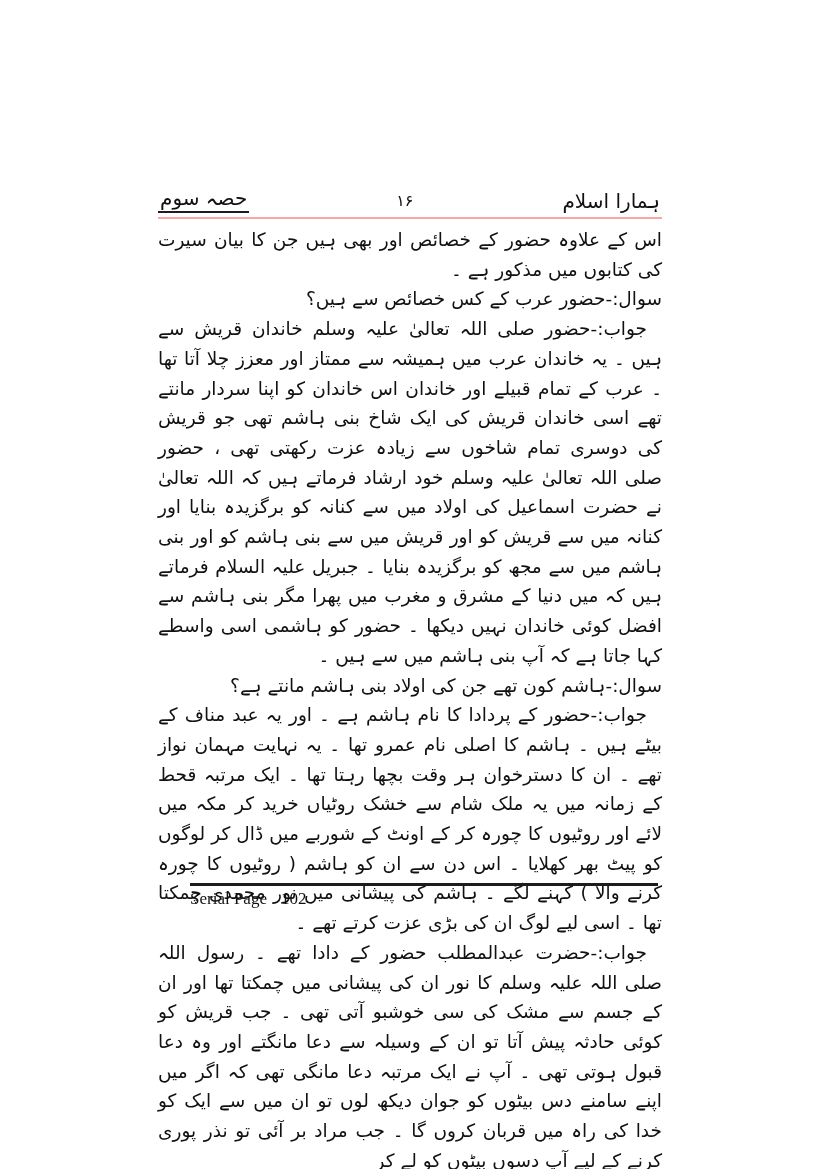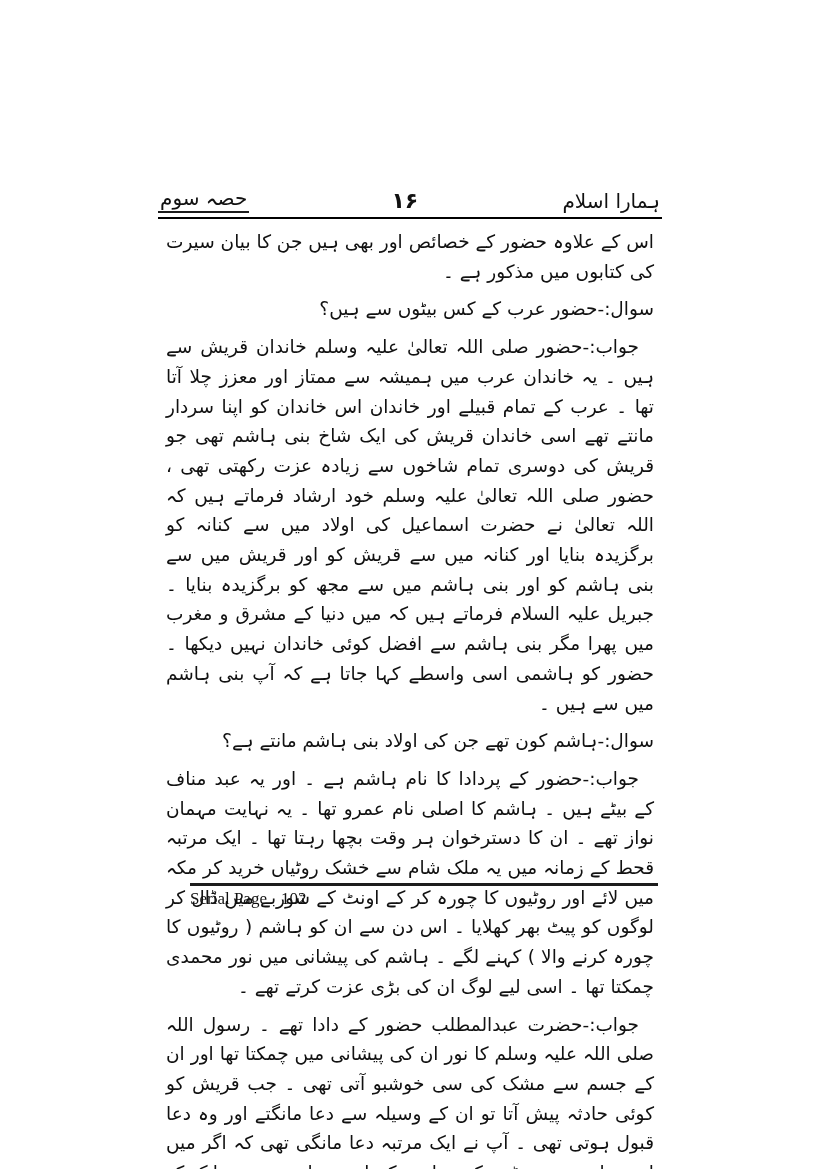--- a/index.html
+++ b/index.html
@@ -5,34 +5,34 @@
   html,body{margin:0;padding:0;}
   body{
     width:826px;height:1169px;
     background:#ffffff;color:#111111;
     font-family:"DejaVu Sans",sans-serif;
     position:relative;overflow:hidden;
   }
   .content{position:absolute;left:158px;top:186px;width:504px;}
   .page-header{
     display:flex;justify-content:space-between;align-items:flex-end;
-    border-bottom:2px solid #000000;padding-bottom:4px;
+    border-bottom:2px solid #fca5a5;padding-bottom:4px;
     font-size:20px;line-height:24px;
   }
   .page-header .section{border-bottom:2px solid #1c1c1c;padding:0 2px 1px 2px;}
-  .page-header .pagenum{font-size:22px;font-weight:bold;letter-spacing:1px;}
+  .page-header .pagenum{font-size:16px;font-weight:normal;letter-spacing:1px;}
   .page-header .title{padding:0 2px;}
   .rtl{direction:rtl;unicode-bidi:embed;}
   .body-text{
     direction:rtl;
     font-size:18.5px;line-height:29.7px;
     text-align:justify;
     margin-top:6px;
   }
-  .body-text p{margin:8px;padding:0;}
+  .body-text p{margin:0;padding:0;}
   .intro{text-align:justify;}
   .question{text-align:right;}
   .qlabel,.alabel{font-weight:normal;}
   .answer{text-indent:15px;}
   .page-footer{
     position:absolute;left:190px;top:883px;width:468px;
     border-top:3px solid #1c1c1c;
     font-family:"Liberation Serif","DejaVu Serif",serif;
     font-size:17px;color:#111111;
     padding-top:3px;
@@ -47,21 +47,21 @@
   <div class="page-header">
     <span class="section rtl">حصہ سوم</span>
     <span class="pagenum rtl">۱۶</span>
     <span class="title rtl">ہمارا اسلام</span>
   </div>
 
   <div class="body-text">
 
     <p class="intro"><span>اس کے علاوہ حضور کے خصائص اور بھی ہیں جن کا بیان سیرت کی کتابوں میں مذکور ہے ۔</span></p>
 
-    <p class="question"><span class="qlabel">سوال:</span><span>-حضور عرب کے کس بیٹوں سے ہیں؟</span></p>
+    <p class="question"><span class="qlabel">سوال:</span><span>-حضور عرب کے کس خصائص سے ہیں؟</span></p>
     <p class="answer"><span class="alabel">جواب:</span><span>-حضور صلی اللہ تعالیٰ علیہ وسلم خاندان قریش سے ہیں ۔ یہ خاندان عرب میں ہمیشہ سے ممتاز اور معزز چلا آتا تھا ۔ عرب کے تمام قبیلے اور خاندان اس خاندان کو اپنا سردار مانتے تھے اسی خاندان قریش کی ایک شاخ بنی ہاشم تھی جو قریش کی دوسری تمام شاخوں سے زیادہ عزت رکھتی تھی ، حضور صلی اللہ تعالیٰ علیہ وسلم خود ارشاد فرماتے ہیں کہ اللہ تعالیٰ نے حضرت اسماعیل کی اولاد میں سے کنانہ کو برگزیدہ بنایا اور کنانہ میں سے قریش کو اور قریش میں سے بنی ہاشم کو اور بنی ہاشم میں سے مجھ کو برگزیدہ بنایا ۔ جبریل علیہ السلام فرماتے ہیں کہ میں دنیا کے مشرق و مغرب میں پھرا مگر بنی ہاشم سے افضل کوئی خاندان نہیں دیکھا ۔ حضور کو ہاشمی اسی واسطے کہا جاتا ہے کہ آپ بنی ہاشم میں سے ہیں ۔</span></p>
 
     <p class="question"><span class="qlabel">سوال:</span><span>-ہاشم کون تھے جن کی اولاد بنی ہاشم مانتے ہے؟</span></p>
     <p class="answer"><span class="alabel">جواب:</span><span>-حضور کے پردادا کا نام ہاشم ہے ۔ اور یہ عبد مناف کے بیٹے ہیں ۔ ہاشم کا اصلی نام عمرو تھا ۔ یہ نہایت مہمان نواز تھے ۔ ان کا دسترخوان ہر وقت بچھا رہتا تھا ۔ ایک مرتبہ قحط کے زمانہ میں یہ ملک شام سے خشک روٹیاں خرید کر مکہ میں لائے اور روٹیوں کا چورہ کر کے اونٹ کے شوربے میں ڈال کر لوگوں کو پیٹ بھر کھلایا ۔ اس دن سے ان کو ہاشم ( روٹیوں کا چورہ کرنے والا ) کہنے لگے ۔ ہاشم کی پیشانی میں نور محمدی چمکتا تھا ۔ اسی لیے لوگ ان کی بڑی عزت کرتے تھے ۔</span></p>
 
     <p class="answer"><span class="alabel">جواب:</span><span>-حضرت عبدالمطلب حضور کے دادا تھے ۔ رسول اللہ صلی اللہ علیہ وسلم کا نور ان کی پیشانی میں چمکتا تھا اور ان کے جسم سے مشک کی سی خوشبو آتی تھی ۔ جب قریش کو کوئی حادثہ پیش آتا تو ان کے وسیلہ سے دعا مانگتے اور وہ دعا قبول ہوتی تھی ۔ آپ نے ایک مرتبہ دعا مانگی تھی کہ اگر میں اپنے سامنے دس بیٹوں کو جوان دیکھ لوں تو ان میں سے ایک کو خدا کی راہ میں قربان کروں گا ۔ جب مراد بر آئی تو نذر پوری کرنے کے لیے آپ دسوں بیٹوں کو لے کر</span></p>
 
   </div>
 </div>
 

